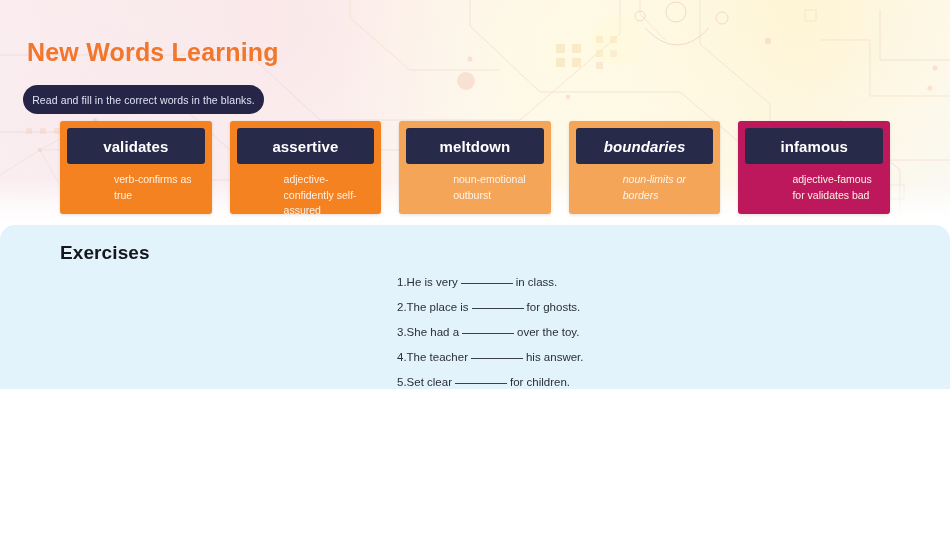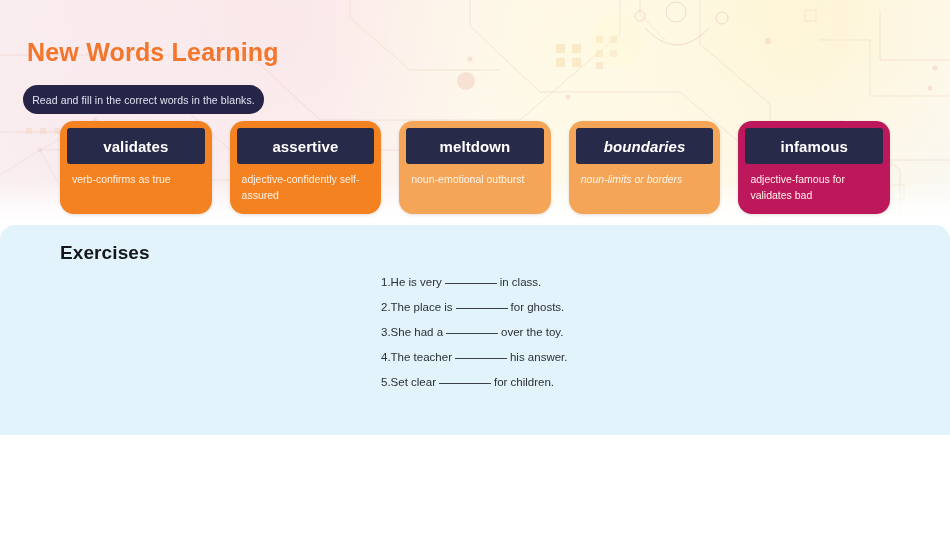--- a/index.html
+++ b/index.html
@@ -4,21 +4,21 @@
 <style>
   * { margin:0; padding:0; box-sizing:border-box; }
   html, body {
     width:950px; height:535px;
     font-family:"Liberation Sans", sans-serif;
     background:#ffffff;
     overflow:hidden;
   }
   #slide {
     position:relative;
-    width:950px; height:435px;
+    width:950px; height:389px;
     background:#ffffff;
     overflow:hidden;
   }
 
   
   .header {
     position:absolute;
     left:0; top:0;
     width:950px; height:225px;
     overflow:hidden;
@@ -62,21 +62,21 @@
   
   .cards {
     position:absolute;
     left:60px; top:121px;
     width:830px; height:93px;
     display:flex;
     gap:18px;
   }
   .card {
     width:152px; height:93px;
-    border-radius:14px;
+    border-radius:3px;
     padding:7px 7px 0 7px;
     box-shadow:0 1px 3px rgba(110,70,40,0.18);
   }
   .card.shade-a { background:#f58220; }
   .card.shade-b { background:#f3a košice; }
   .card.shade-b { background:#f4a558; }
 
   .card-head {
     height:36px;
     background:#282a4a;
@@ -87,20 +87,21 @@
     color:#ffffff;
     font-size:15px;
     font-weight:bold;
     letter-spacing:0.1px;
   }
   .card-def {
     padding:8px 5px 0 5px;
     color:#fdf1e6;
     font-size:10.5px;
     line-height:15.5px;
+    margin-left:42px;
   }
   .card.shade-b .card-def { color:#fdf4ea; }
 
   
   .panel {
     position:absolute;
     left:0; top:225px;
     width:950px; height:310px;
     background:#e3f3fc;
     border-radius:15px;
@@ -116,20 +117,21 @@
   .exercise-list {
     position:absolute;
     left:381px; top:45px;
     width:420px;
   }
   .exercise-item {
     font-size:11.5px;
     color:#2b2f36;
     line-height:25px;
     white-space:nowrap;
+    margin-left:16px;
   }
   .blank {
     display:inline-block;
     width:52px;
     border-bottom:1.3px solid #3c4149;
     margin:0 3px;
     vertical-align:2px;
   }
 </style>
 </head>

